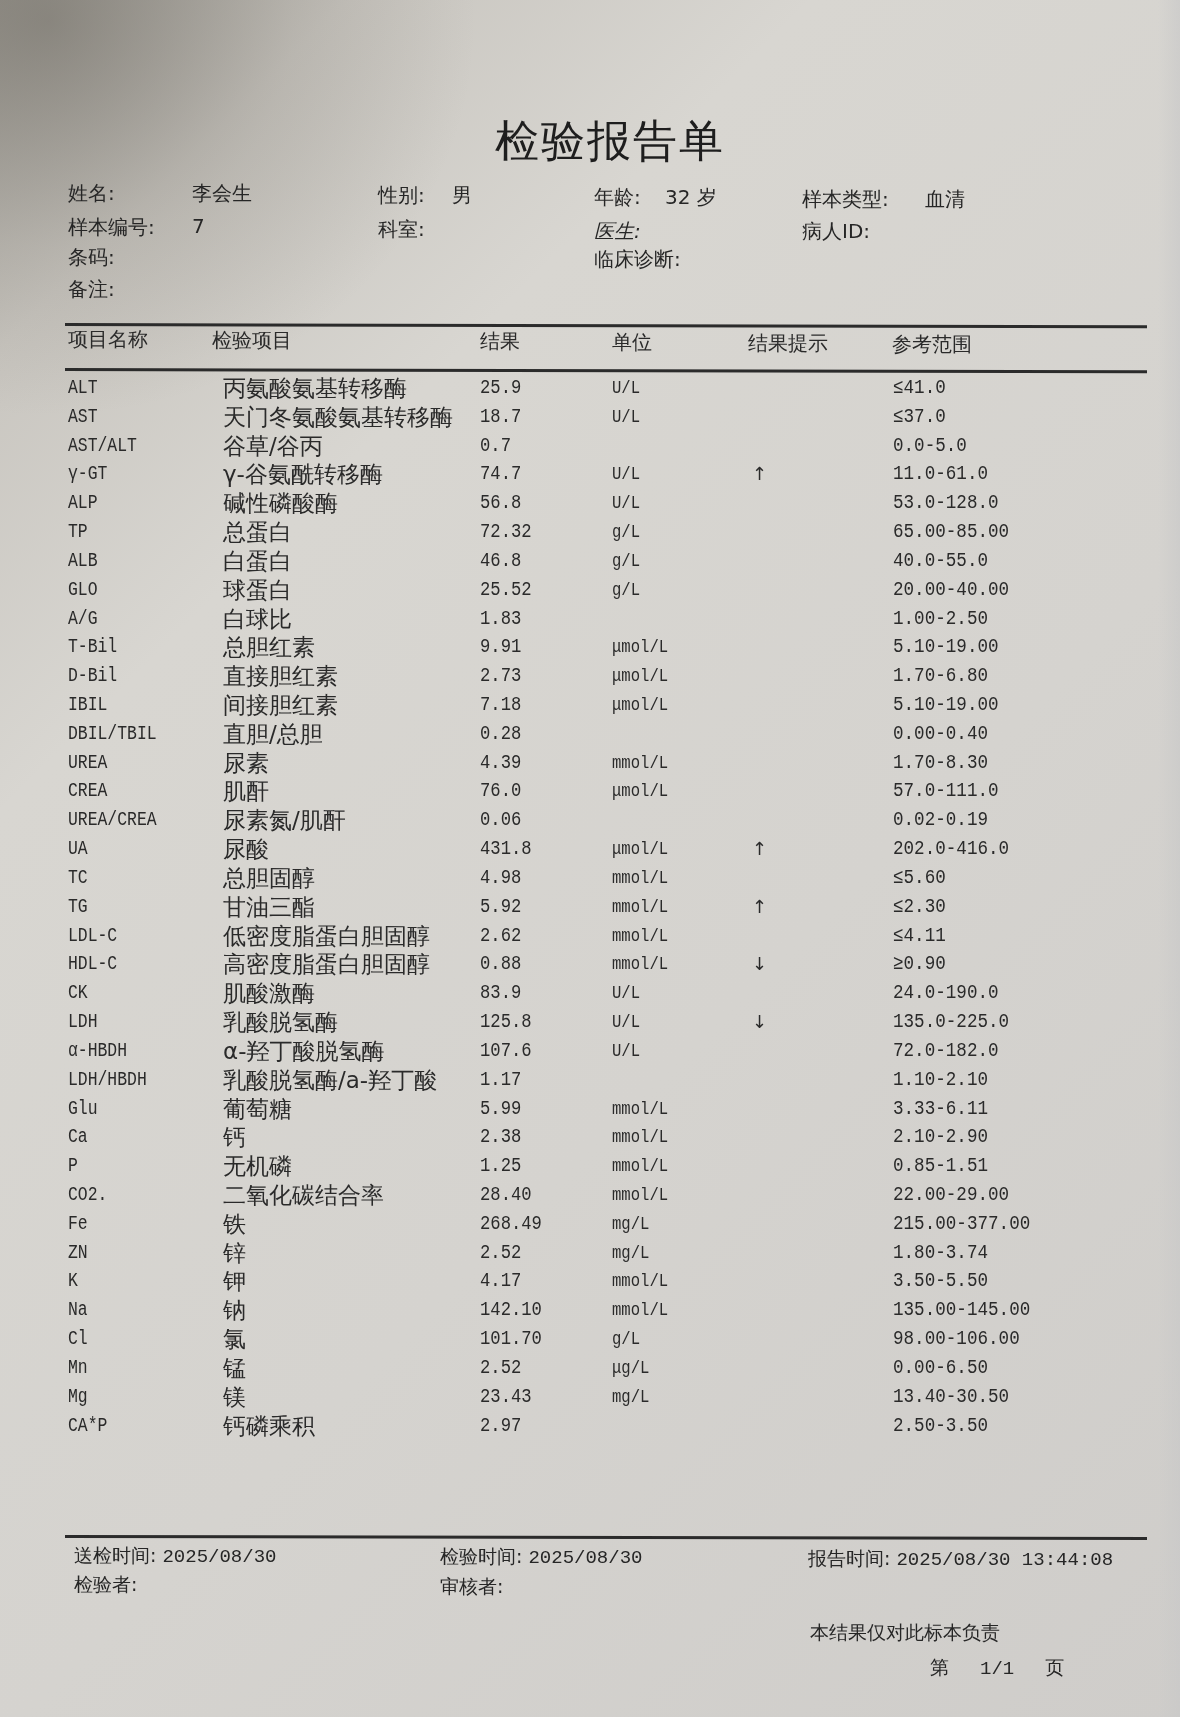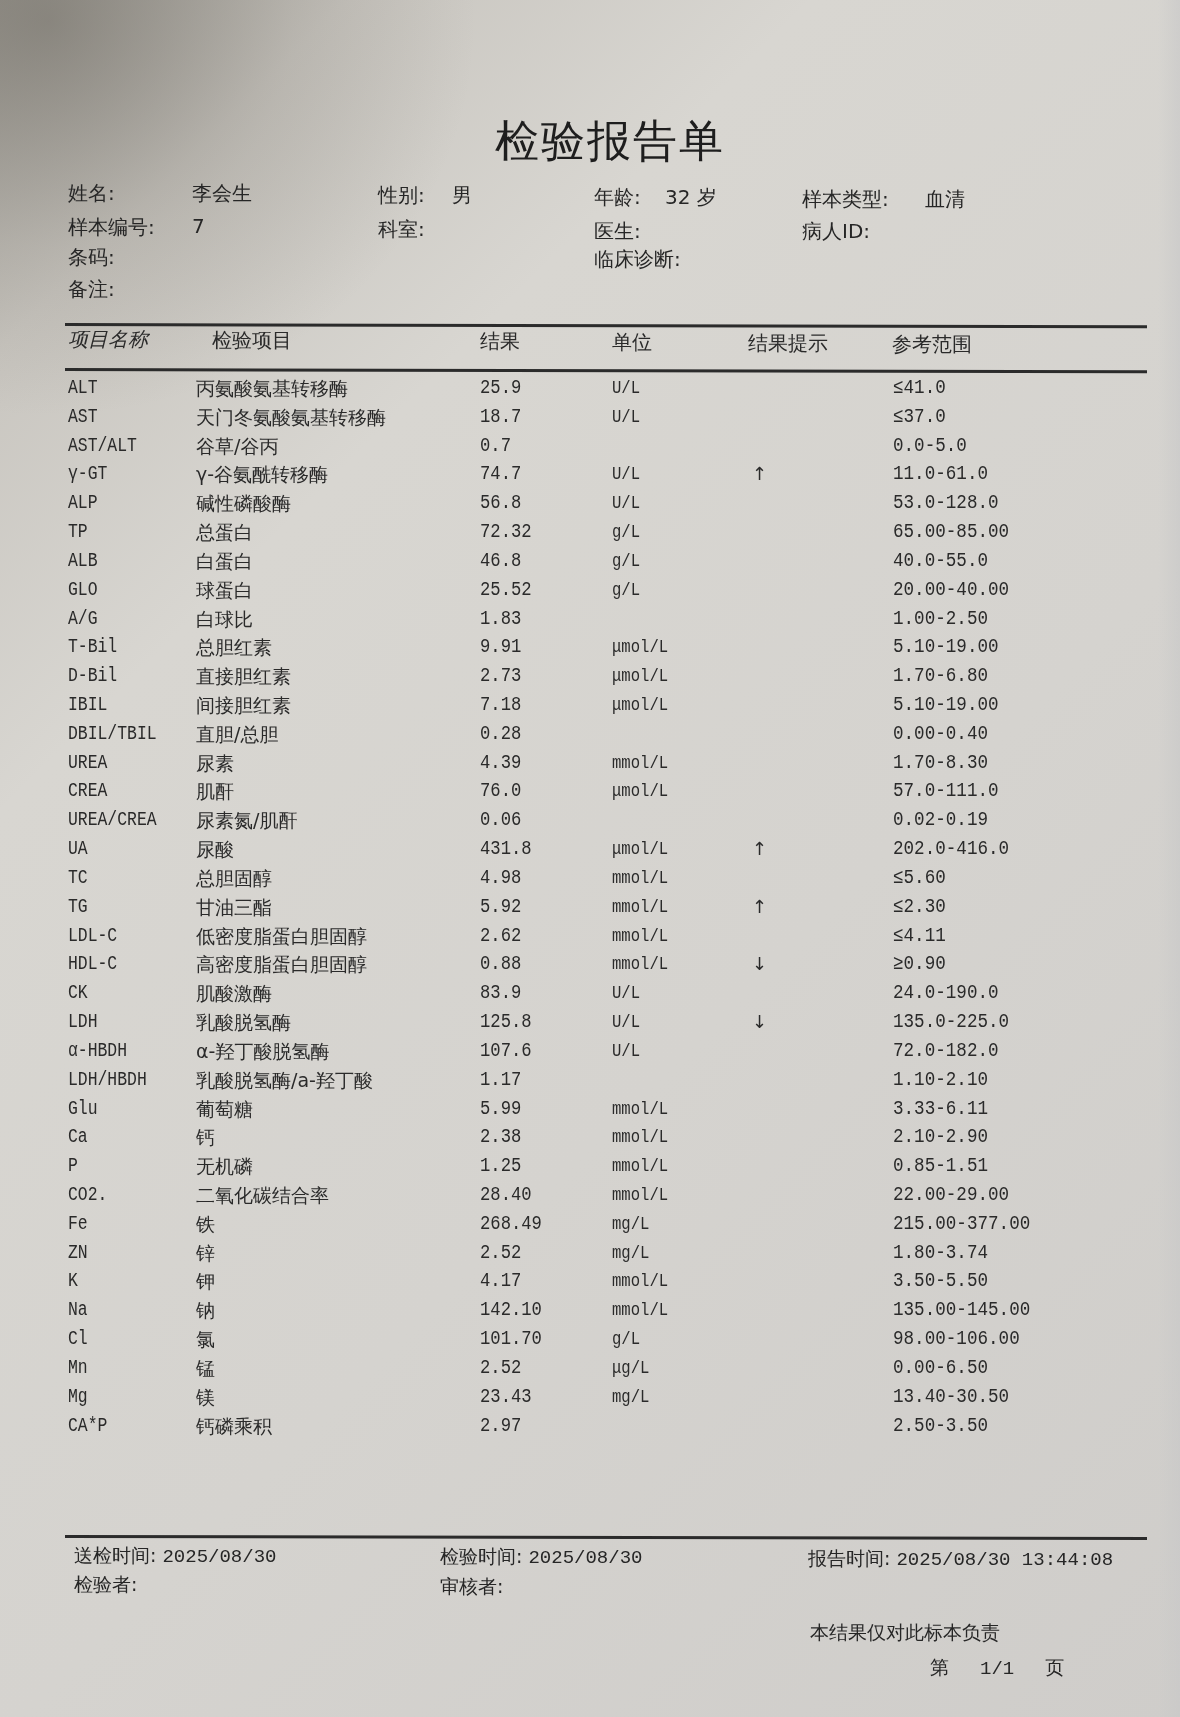--- a/index.html
+++ b/index.html
@@ -23,21 +23,21 @@
     left: 0; width: 1220px; top: 112px; text-align: center;
     font-size: 44px; letter-spacing: 2px; color: #1e1e1e;
     font-family: "DejaVu Sans", "Liberation Sans", sans-serif;
   }
   .info { font-size: 20px; font-family: "DejaVu Sans", "Liberation Sans", sans-serif; color: #262626; }
   .rule { position: absolute; left: 65px; height: 3px; background: #2b2b2b; }
   .th { font-size: 20px; font-family: "DejaVu Sans", "Liberation Sans", sans-serif; color: #2a2a2a; }
   .row { position: absolute; left: 0; width: 1180px; height: 28px; }
   .cell { position: absolute; top: 0; white-space: nowrap; font-size: 19px; line-height: 24px; }
   .c-code { left: 68px; font-family: "Liberation Mono", "DejaVu Sans Mono", monospace; transform: scaleX(0.82); transform-origin: left; font-size: 20px; }
-  .c-name { left: 196px; font-family: "DejaVu Sans", "Liberation Sans", sans-serif; font-size: 19px; }
+  .c-name { left: 223px; font-family: "DejaVu Sans", "Liberation Sans", sans-serif; font-size: 23px; }
   .c-res  { left: 480px; font-family: "Liberation Mono", "DejaVu Sans Mono", monospace; font-size: 20px; transform: scaleX(0.86); transform-origin: left; }
   .c-unit { left: 612px; font-family: "Liberation Mono", "DejaVu Sans Mono", monospace; font-size: 19px; transform: scaleX(0.82); transform-origin: left; }
   .c-flag { left: 752px; font-family: "DejaVu Sans", sans-serif; font-size: 18px; }
   .c-ref  { left: 893px; font-family: "Liberation Mono", "DejaVu Sans Mono", monospace; font-size: 20px; transform: scaleX(0.88); transform-origin: left; }
   .foot { font-size: 19px; font-family: "DejaVu Sans", "Liberation Sans", sans-serif; color: #262626; }
   .foot .val { font-family: "Liberation Mono", "DejaVu Sans Mono", monospace; }
 </style>
 </head>
 <body>
 
@@ -52,31 +52,31 @@
   <div class="abs info" style="left:378px;top:182px;">性别:</div>
   <div class="abs info" style="left:452px;top:182px;">男</div>
   <div class="abs info" style="left:594px;top:184px;">年龄:</div>
   <div class="abs info val" style="left:665px;top:184px;">32 岁</div>
   <div class="abs info" style="left:802px;top:186px;">样本类型:</div>
   <div class="abs info" style="left:925px;top:186px;">血清</div>
 
   <div class="abs info" style="left:68px;top:214px;">样本编号:</div>
   <div class="abs info val" style="left:192px;top:214px;">7</div>
   <div class="abs info" style="left:378px;top:216px;">科室:</div>
-  <div class="abs info" style="left:594px;top:218px;">医生:</div>
+  <div class="abs info" style="left:594px;top:218px;font-style:italic;">医生:</div>
   <div class="abs info" style="left:802px;top:218px;">病人ID:</div>
 
   <div class="abs info" style="left:68px;top:244px;">条码:</div>
   <div class="abs info" style="left:594px;top:246px;">临床诊断:</div>
 
   <div class="abs info" style="left:68px;top:276px;">备注:</div>
 </div>
 
 <div class="rule" style="top:323px;width:1082px;transform:rotate(0.12deg);transform-origin:left;"></div>
-<div class="abs th" style="left:68px;top:326px;font-style:italic;">项目名称</div>
+<div class="abs th" style="left:68px;top:326px;">项目名称</div>
 <div class="abs th" style="left:212px;top:327px;">检验项目</div>
 <div class="abs th" style="left:480px;top:328px;">结果</div>
 <div class="abs th" style="left:612px;top:329px;">单位</div>
 <div class="abs th" style="left:748px;top:330px;">结果提示</div>
 <div class="abs th" style="left:892px;top:331px;">参考范围</div>
 <div class="rule" style="top:368px;width:1082px;transform:rotate(0.12deg);transform-origin:left;"></div>
 
 <div id="table-body">
     <div class="row" style="top: 376px;">
       <span class="cell c-code">ALT</span>

